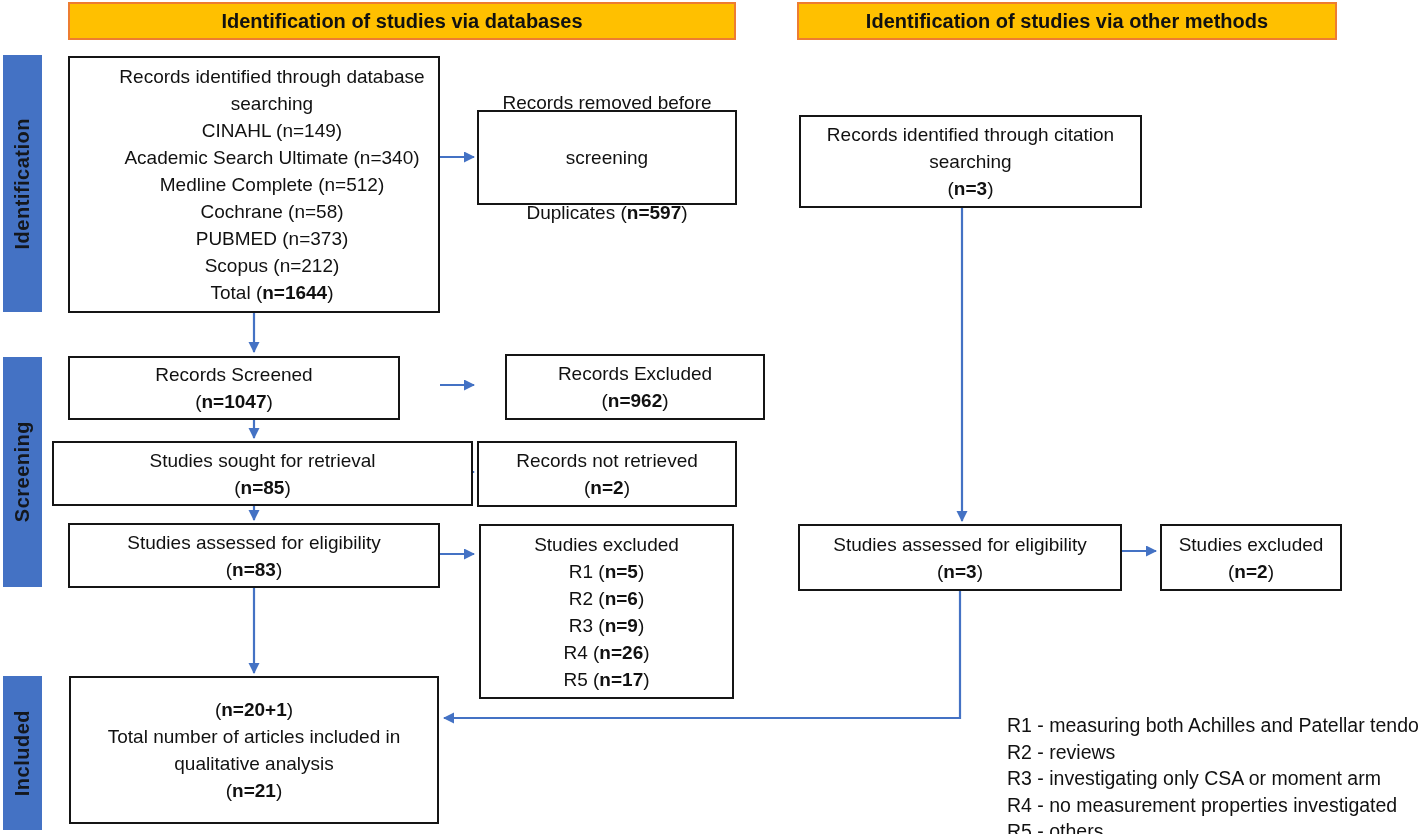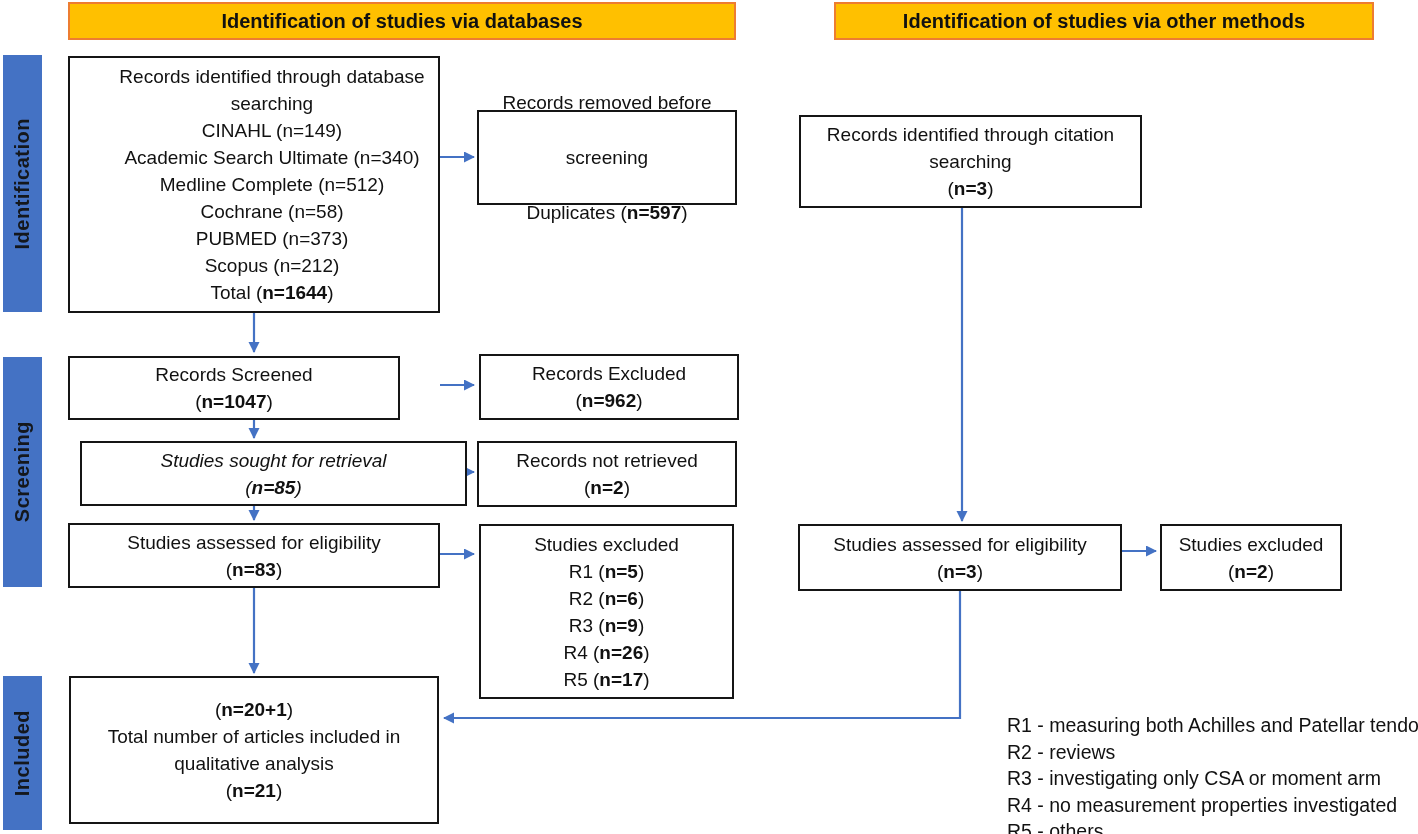--- a/index.html
+++ b/index.html
@@ -81,21 +81,21 @@
     <line x1="440" y1="554" x2="474" y2="554" marker-end="url(#ah)"></line>
     <line x1="254" y1="588" x2="254" y2="673" marker-end="url(#ah)"></line>
     <line x1="962" y1="208" x2="962" y2="521" marker-end="url(#ah)"></line>
     <line x1="1122" y1="551" x2="1156" y2="551" marker-end="url(#ah)"></line>
     <polyline points="960,591 960,718 444,718" marker-end="url(#ah)"></polyline>
   </svg>
 
   <div class="hdr" style="left:68px;top:2px;width:668px;height:38px;">
     <span>Identification of studies via databases</span>
   </div>
-  <div class="hdr" style="left:797px;top:2px;width:540px;height:38px;margin-left:37px;">
+  <div class="hdr" style="left:797px;top:2px;width:540px;height:38px;">
     <span>Identification of studies via other methods</span>
   </div>
 
   <div class="stage" style="left:3px;top:55px;width:39px;height:257px;">
     <span class="vtext">Identification</span>
   </div>
   <div class="stage" style="left:3px;top:357px;width:39px;height:230px;">
     <span class="vtext">Screening</span>
   </div>
   <div class="stage" style="left:3px;top:676px;width:39px;height:154px;">
@@ -112,21 +112,21 @@
       <div class="line"><span>PUBMED (n=373)</span></div>
       <div class="line"><span>Scopus (n=212)</span></div>
       <div class="line"><span>Total (</span><b>n=1644</b><span>)</span></div>
     </div>
 
   <div class="box" style="left:68px;top:356px;width:332px;height:64px;">
       <div class="line"><span>Records Screened</span></div>
       <div class="line"><span>(</span><b>n=1047</b><span>)</span></div>
     </div>
 
-  <div class="box" style="left:80px;top:441px;width:387px;height:65px;font-style:italic;">
+  <div class="box" style="left:52px;top:441px;width:421px;height:65px;">
       <div class="line"><span>Studies sought for retrieval</span></div>
       <div class="line"><span>(</span><b>n=85</b><span>)</span></div>
     </div>
 
   <div class="box" style="left:68px;top:523px;width:372px;height:65px;">
       <div class="line"><span>Studies assessed for eligibility</span></div>
       <div class="line"><span>(</span><b>n=83</b><span>)</span></div>
     </div>
 
   <div class="box" style="left:69px;top:676px;width:370px;height:148px;">
@@ -135,21 +135,21 @@
       <div class="line"><span>qualitative analysis</span></div>
       <div class="line"><span>(</span><b>n=21</b><span>)</span></div>
     </div>
 
   <div class="box" style="left:477px;top:110px;width:260px;height:95px;gap:28px;">
       <div class="line"><span>Records removed before</span></div>
       <div class="line"><span>screening</span></div>
       <div class="line"><span>Duplicates (</span><b>n=597</b><span>)</span></div>
     </div>
 
-  <div class="box" style="left:479px;top:354px;width:260px;height:66px;">
+  <div class="box" style="left:505px;top:354px;width:260px;height:66px;">
       <div class="line"><span>Records Excluded</span></div>
       <div class="line"><span>(</span><b>n=962</b><span>)</span></div>
     </div>
 
   <div class="box" style="left:477px;top:441px;width:260px;height:66px;">
       <div class="line"><span>Records not retrieved</span></div>
       <div class="line"><span>(</span><b>n=2</b><span>)</span></div>
     </div>
 
   <div class="box" style="left:479px;top:524px;width:255px;height:175px;">

